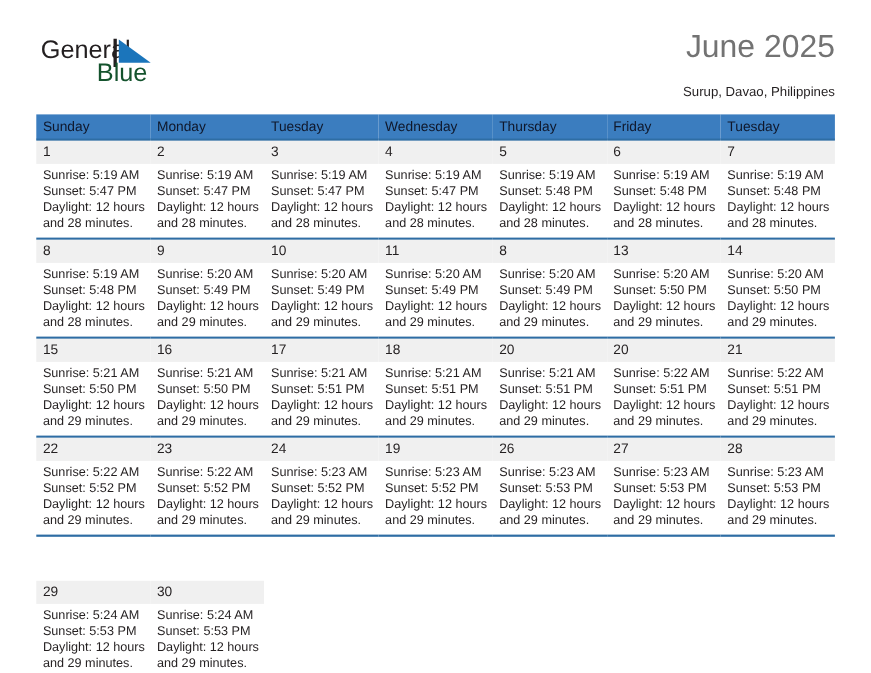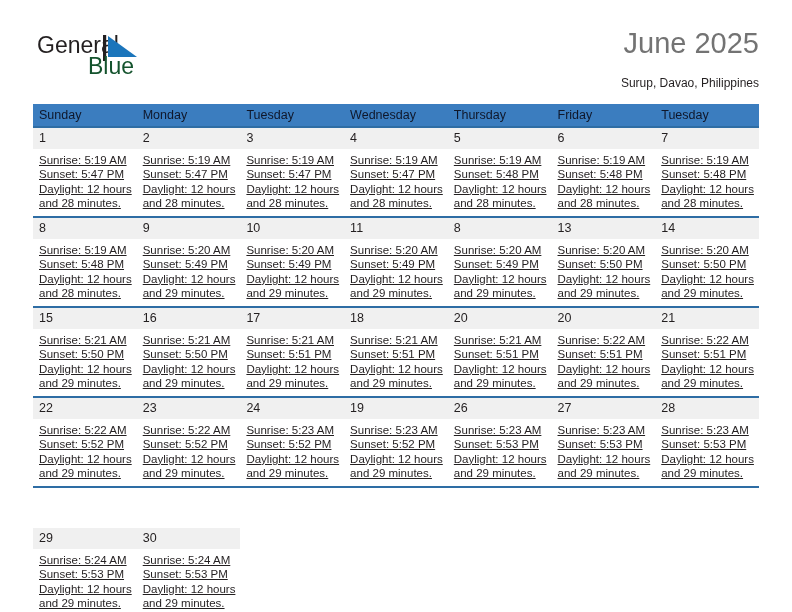--- a/index.html
+++ b/index.html
@@ -134,21 +134,20 @@
     box-sizing: content-box;
   }
   .cell-inner.empty .daynum {
     background: #ffffff;
   }
   .details {
     padding: 4px 4px 0 6px;
     font-size: 11.5px;
     line-height: 14.4px;
     color: #231f20;
-    text-decoration: underline;
   }
   .details div { white-space: nowrap; }
 </style>
 </head>
 <body>
 
 <div id="page">
 
   <div class="header">
 

